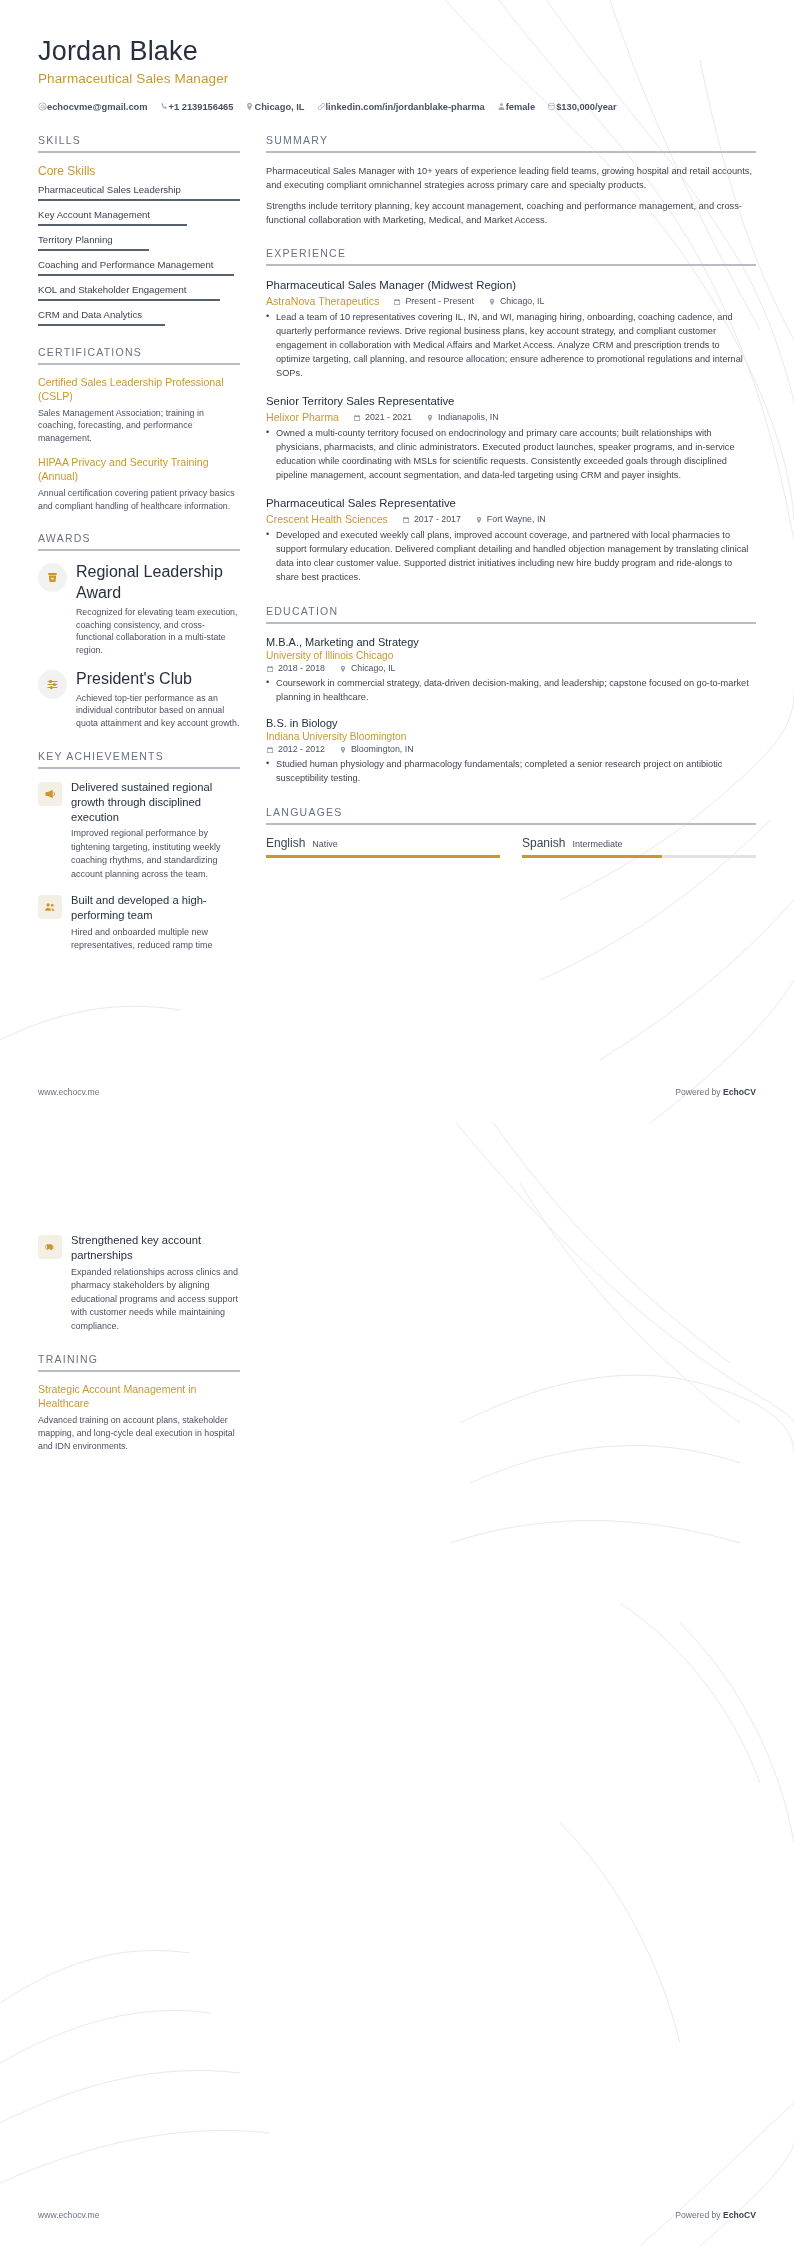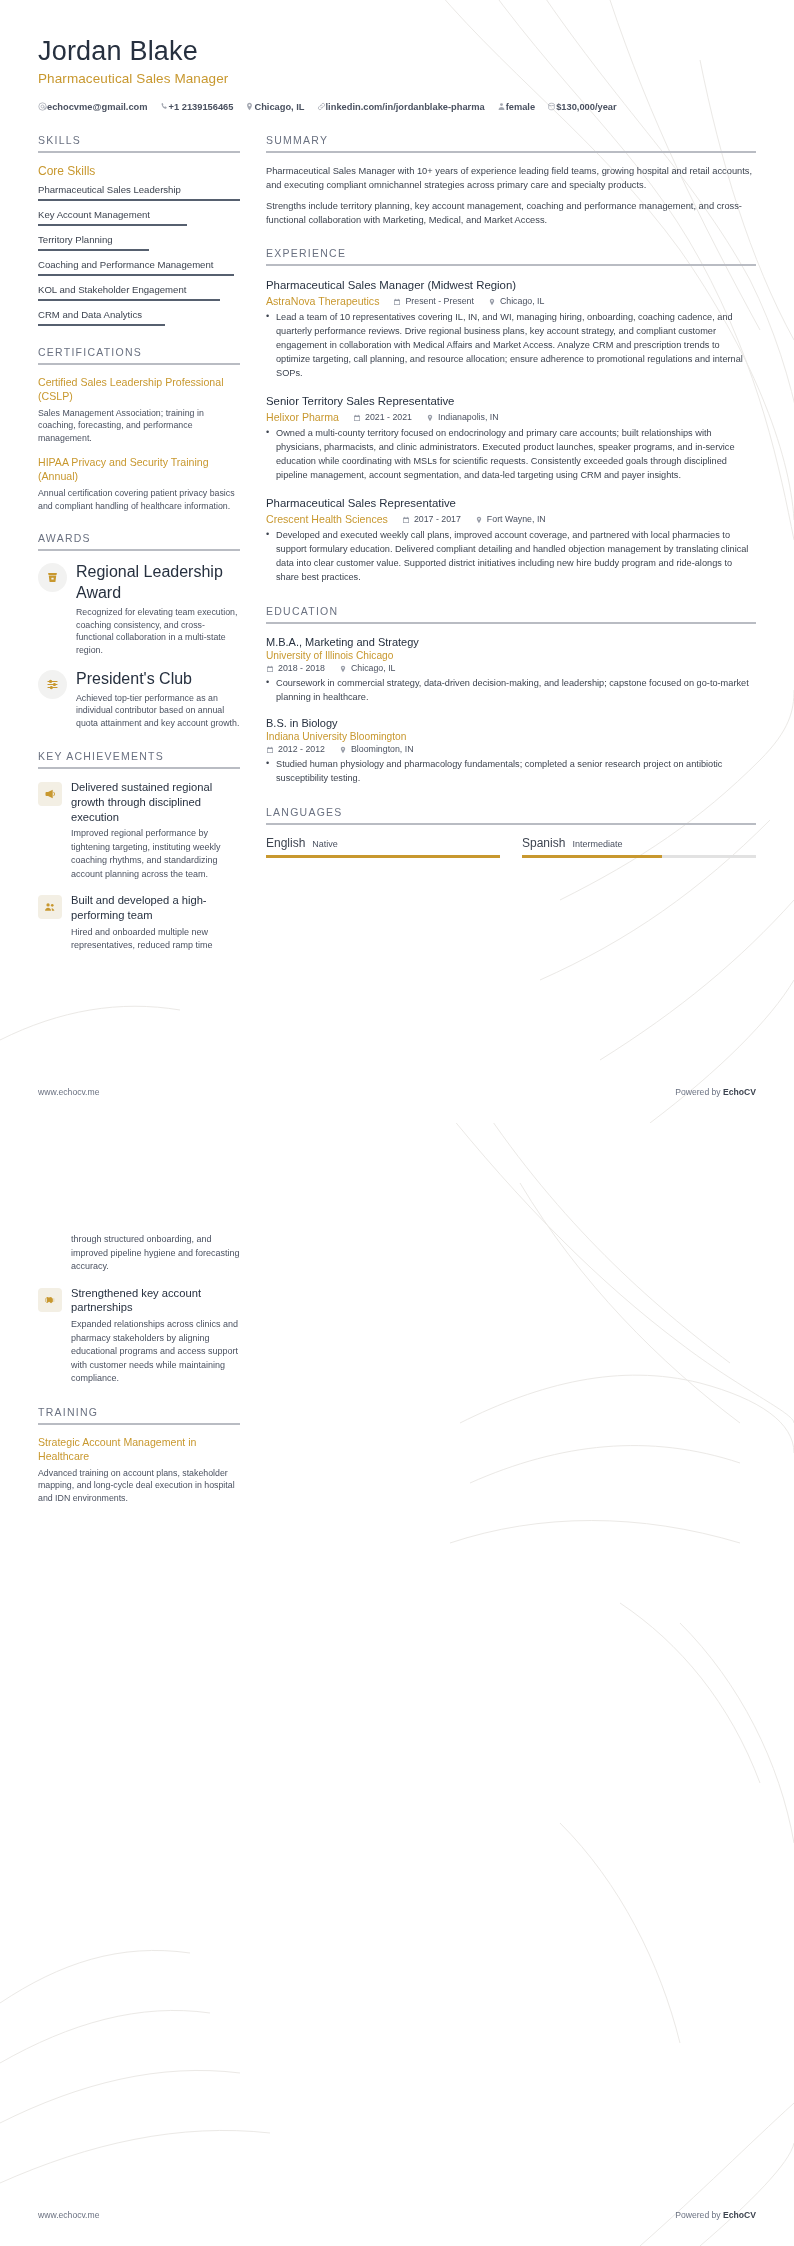--- a/index.html
+++ b/index.html
@@ -512,26 +512,20 @@
       <path d="M700 1123 C750 1080 790 1040 794 1020"></path>
     </g>
   </svg>
 
   <div class="page-inner">
     <div class="cols">
       <div class="col-left">
 
         <div class="sec" style="margin-top:52px;">
           <div class="ka">
-            <span class="ka-icon" style="background:transparent"></span>
-            <div class="award-body">
-              <div class="ka-desc">through structured onboarding, and improved pipeline hygiene and forecasting accuracy.</div>
-            </div>
-          </div>
-          <div class="ka">
             <span class="ka-icon">
               <svg width="12" height="12" viewBox="0 0 16 16" fill="#c8982f">
                   <path d="M1.6 6.2l2.6-2.2 2.4.8 2.8-.8 2.4 2.2v4l-2.4 2-2.6-1.8-2.6 1.6-2.6-2z"></path>
                   <rect x="2" y="5.6" width="2" height="5" rx=".5" fill="#e8dcc0"></rect>
                   <rect x="12" y="5.6" width="2" height="5" rx=".5" fill="#e8dcc0"></rect>
                 </svg>
             </span>
             <div class="award-body">
               <div class="ka-title">Strengthened key account partnerships</div>
               <div class="ka-desc">Expanded relationships across clinics and pharmacy stakeholders by aligning educational programs and access support with customer needs while maintaining compliance.</div>

